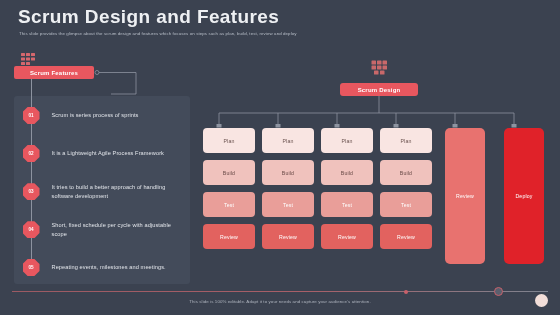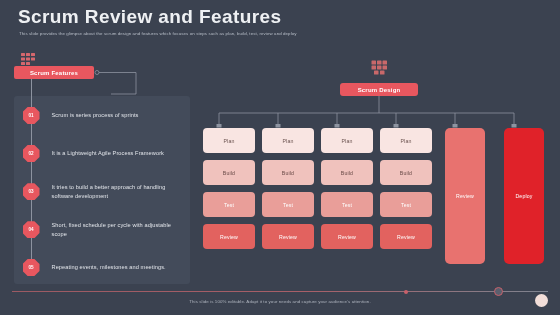--- a/index.html
+++ b/index.html
@@ -97,21 +97,21 @@
   }
   .corner-circle{
     position:absolute; right:12px; bottom:8px;
     width:13px; height:13px; border-radius:50%;
     background:#f2ded9;
   }
 </style>
 </head>
 <body>
 
-<div class="slide-title">Scrum Review and Features</div>
+<div class="slide-title">Scrum Design and Features</div>
 <div class="slide-subtitle">This slide provides the glimpse about the scrum design and features which focuses on steps such as plan, build, test, review and deploy</div>
 
 <div class="features-icon">
   <svg viewBox="0 0 16 14" width="16" height="14">
     <g fill="#d4676d">
       <rect x="1" y="1" width="4" height="3" rx="0.5"></rect>
       <rect x="6" y="1" width="4" height="3" rx="0.5"></rect>
       <rect x="11" y="1" width="4" height="3" rx="0.5"></rect>
       <rect x="1" y="5.5" width="4" height="3" rx="0.5"></rect>
       <rect x="6" y="5.5" width="4" height="3" rx="0.5"></rect>

